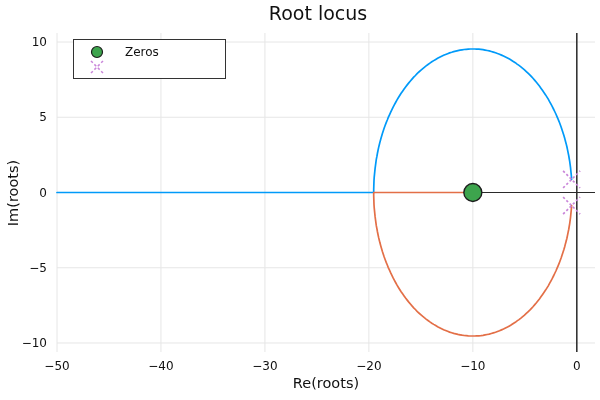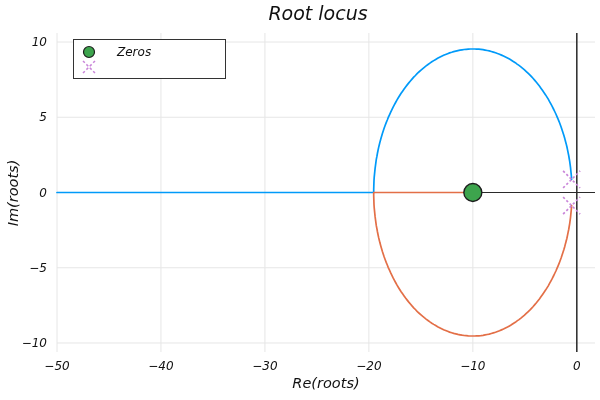--- a/index.html
+++ b/index.html
@@ -1,29 +1,29 @@
 <!DOCTYPE html>
 <html><head>
 <meta charset="utf-8">
 <style>
   html,body{margin:0;padding:0;background:#ffffff;}
   body{width:600px;height:400px;overflow:hidden;position:relative;
        font-family:"DejaVu Sans","Liberation Sans",sans-serif;}
-  .fig{position:absolute;inset:0;background:#fff;font-style:italic;}
+  .fig{position:absolute;inset:0;background:#fff;}
   .chart-title{position:absolute;left:18px;top:2px;width:600px;text-align:center;
        font-size:19px;color:#111;}
   .xlabel{position:absolute;left:26px;top:375px;width:600px;text-align:center;
        font-size:14.5px;color:#111;}
   .ylabel{position:absolute;left:13px;top:193px;white-space:nowrap;
        transform:translate(-50%,-50%) rotate(-90deg);
        font-size:14.5px;color:#111;}
   .legend{position:absolute;left:73px;top:39px;width:153px;height:40px;
        background:#ffffff;border:1.4px solid #333;box-sizing:border-box;
        display:flex;flex-direction:column;justify-content:center;gap:0px;
-       }
+       padding-left:8px;}
   .legend-row{display:flex;align-items:center;height:15px;}
   .legend-marker{width:30px;height:14px;flex:0 0 30px;}
   .legend-label{font-size:12px;color:#111;margin-left:13px;white-space:nowrap;}
   svg#plot{position:absolute;left:0;top:0;}
 </style>
 </head>
 <body>
 
 <div class="fig">
   <div class="chart-title">Root locus</div>

